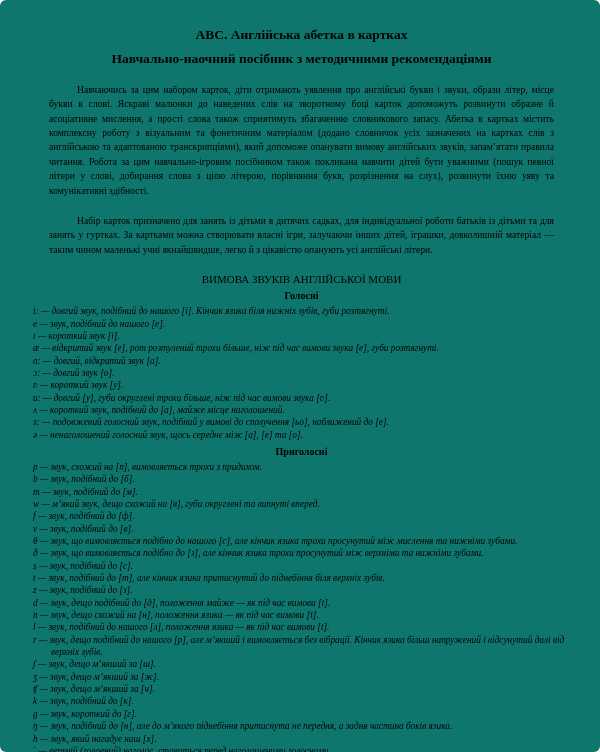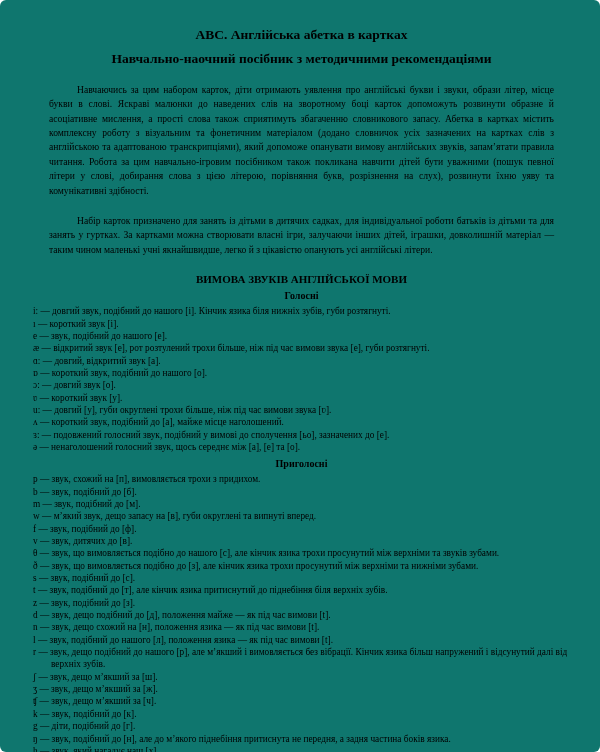--- a/index.html
+++ b/index.html
@@ -15,28 +15,28 @@
     text-align:center;font-weight:bold;font-size:13.5px;line-height:1.1;
     margin:8px 0 0 0;
   }
   .subtitle{
     text-align:center;font-weight:bold;font-size:13.5px;line-height:1.1;
     margin:9px 0 12px 0;
   }
   .paras{text-align:justify;font-size:9.6px;line-height:14.4px;}
   .para{text-indent:28px;margin:16px;}
   .section-heading{
-    text-align:center;font-weight:bold;font-size:11px;margin:16px 0 0 0;
+    text-align:center;font-weight:normal;font-size:11px;margin:16px 0 0 0;
   }
   .sub-heading{
     text-align:center;font-weight:bold;font-size:10px;margin:5px 0 4px 0;
   }
   .plist{font-size:9.3px;line-height:12.35px;text-align:left;}
   .pline{
-    padding-left:18px;text-indent:-18px;margin:0;
+    padding-left:18px;text-indent:-18px;margin:0;font-style:italic;
   }
 </style>
 </head>
 <body>
 
 <div class="page">
 
   <div class="title">АВС. Англійська абетка в картках</div>
 
   <div class="subtitle">Навчально-наочний посібник з методичними рекомендаціями</div>
@@ -45,55 +45,54 @@
       <div class="para">Навчаючись за цим набором карток, діти отримають уявлення про англійські букви і звуки, образи літер, місце букви в слові. Яскраві малюнки до наведених слів на зворотному боці карток допоможуть розвинути образне й асоціативне мислення, а прості слова також сприятимуть збагаченню словникового запасу. Абетка в картках містить комплексну роботу з візуальним та фонетичним матеріалом (додано словничок усіх зазначених на картках слів з англійською та адаптованою транскрипціями), який допоможе опанувати вимову англійських звуків, запам’ятати правила читання. Робота за цим навчально-ігровим посібником також покликана навчити дітей бути уважними (пошук певної літери у слові, добирання слова з цією літерою, порівняння букв, розрізнення на слух), розвинути їхню уяву та комунікативні здібності.</div>
       <div class="para">Набір карток призначено для занять із дітьми в дитячих садках, для індивідуальної роботи батьків із дітьми та для занять у гуртках. За картками можна створювати власні ігри, залучаючи інших дітей, іграшки, довколишній матеріал — таким чином маленькі учні якнайшвидше, легко й з цікавістю опанують усі англійські літери.</div>
     </div>
 
   <div class="section-heading">ВИМОВА ЗВУКІВ АНГЛІЙСЬКОЇ МОВИ</div>
 
   <div class="sub-heading">Голосні</div>
 
   <div class="plist">
       <div class="pline">i: — довгий звук, подібний до нашого [і].  Кінчик язика біля нижніх зубів, губи розтягнуті.</div>
+      <div class="pline">e — звук, подібний до нашого [е].</div>
       <div class="pline">ı — короткий звук [і].</div>
-      <div class="pline">e — звук, подібний до нашого [е].</div>
       <div class="pline">æ — відкритий звук [е], рот розтулений трохи більше, ніж під час вимови звука [е], губи розтягнуті.</div>
       <div class="pline">ɑ: — довгий, відкритий звук [а].</div>
-      <div class="pline">ɒ — короткий звук, подібний до нашого [о].</div>
       <div class="pline">ɔ: — довгий звук [о].</div>
       <div class="pline">ʋ — короткий звук [у].</div>
       <div class="pline">u: — довгий [у], губи округлені трохи більше, ніж під час вимови звука [ʋ].</div>
       <div class="pline">ʌ — короткий звук, подібний до [а], майже місце наголошений.</div>
-      <div class="pline">ɜ: — подовжений голосний звук, подібний у вимові до сполучення [ьо], зазначених до [е].</div>
+      <div class="pline">ɜ: — подовжений голосний звук, подібний у вимові до сполучення [ьо], наближений до [е].</div>
       <div class="pline">ə — ненаголошений голосний звук, щось середнє між [а], [е] та [о].</div>
     </div>
 
   <div class="sub-heading">Приголосні</div>
 
   <div class="plist">
       <div class="pline">p — звук, схожий на [п], вимовляється трохи з придихом.</div>
       <div class="pline">b — звук, подібний до [б].</div>
       <div class="pline">m — звук, подібний до [м].</div>
-      <div class="pline">w — м’який звук, дещо запасу на [в], губи округлені та випнуті вперед.</div>
+      <div class="pline">w — м’який звук, дещо схожий на [в], губи округлені та випнуті вперед.</div>
       <div class="pline">f — звук, подібний до [ф].</div>
-      <div class="pline">v — звук, дитячих до [в].</div>
-      <div class="pline">θ — звук, що вимовляється подібно до нашого [с], але кінчик язика трохи просунутий між верхніми та звуків зубами.</div>
+      <div class="pline">v — звук, подібний до [в].</div>
+      <div class="pline">θ — звук, що вимовляється подібно до нашого [с], але кінчик язика трохи просунутий між мислення та нижніми зубами.</div>
       <div class="pline">ð — звук, що вимовляється подібно до [з], але кінчик язика трохи просунутий між верхніми та нижніми зубами.</div>
       <div class="pline">s — звук, подібний до [с].</div>
       <div class="pline">t — звук, подібний до [т], але кінчик язика притиснутий до піднебіння біля верхніх зубів.</div>
       <div class="pline">z — звук, подібний до [з].</div>
       <div class="pline">d — звук, дещо подібний до [д], положення майже — як під час вимови [t].</div>
       <div class="pline">n — звук, дещо схожий на [н], положення язика — як під час вимови [t].</div>
       <div class="pline">l — звук, подібний до нашого [л], положення язика — як під час вимови [t].</div>
       <div class="pline">r — звук, дещо подібний до нашого [р], але м’якший і вимовляється без вібрації. Кінчик язика більш напружений і відсунутий далі від верхніх зубів.</div>
       <div class="pline">ʃ — звук, дещо м’якший за [ш].</div>
       <div class="pline">ʒ — звук, дещо м’якший за [ж].</div>
       <div class="pline">ʧ — звук, дещо м’якший за [ч].</div>
       <div class="pline">k — звук, подібний до [к].</div>
-      <div class="pline">g — діти, подібний до [г].</div>
+      <div class="pline">g — звук, короткий до [г].</div>
       <div class="pline">ŋ — звук, подібний до [н], але до м’якого піднебіння притиснута не передня, а задня частина боків язика.</div>
       <div class="pline">h — звук, який нагадує наш [х].</div>
       <div class="pline">ˈ — верхній (головний) наголос, ставиться перед наголошеними голосними.</div>
       <div class="pline">ˌ — нижній (другорядний) наголос.</div>
     </div>
 
 </div>
 
 </body></html>

